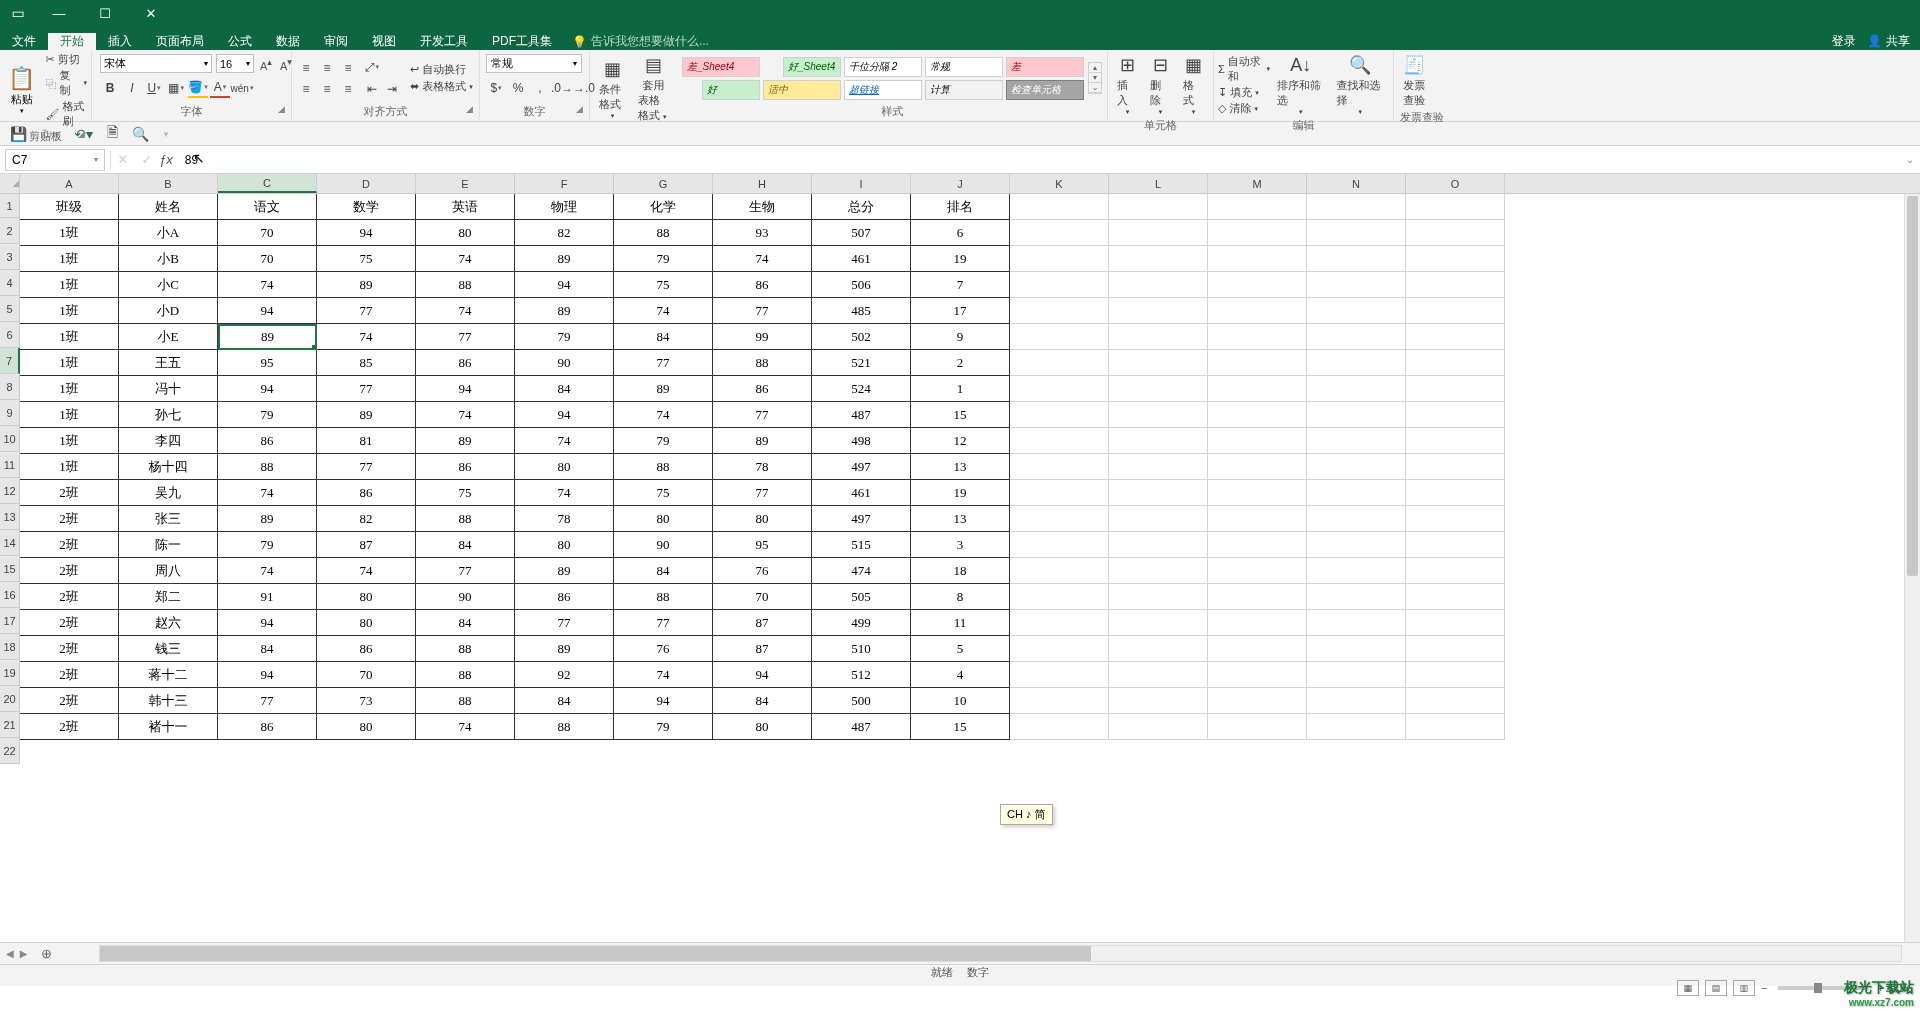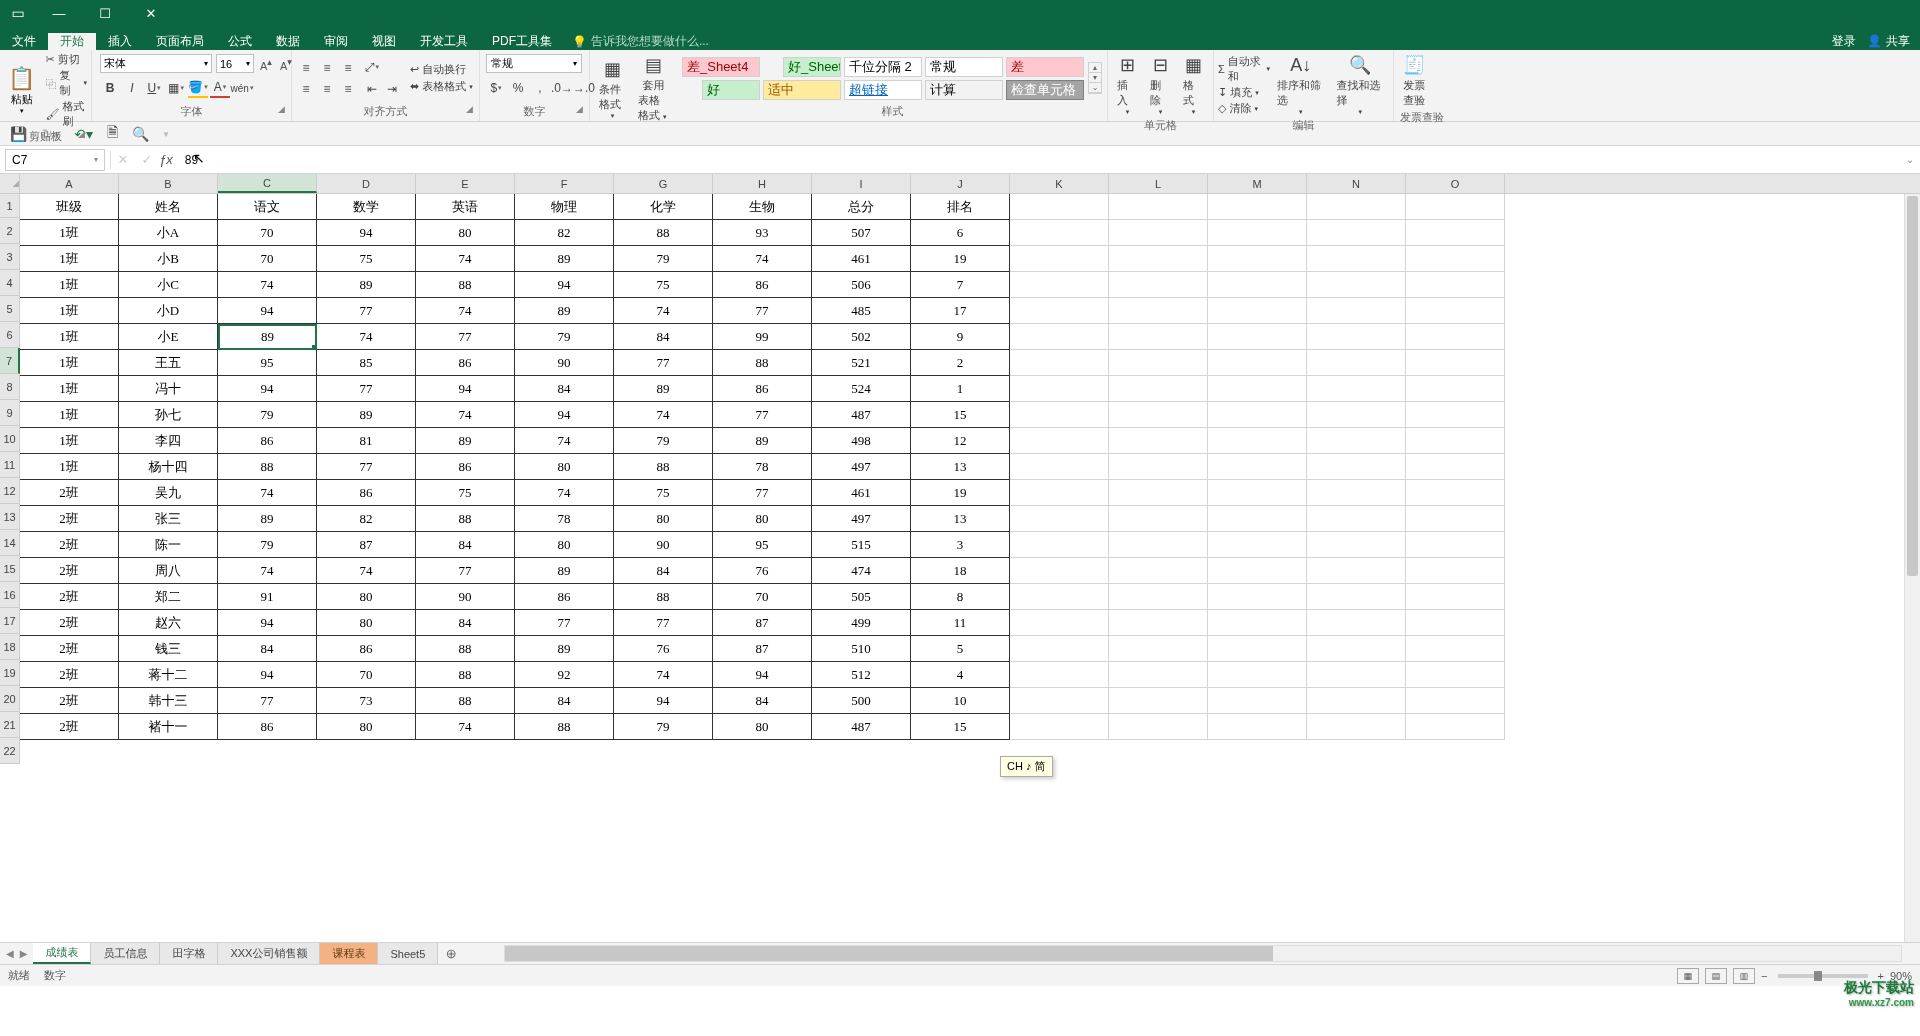--- a/index.html
+++ b/index.html
@@ -47,21 +47,21 @@
 .align-grid { display:grid; grid-template-columns: repeat(3,20px); grid-template-rows: repeat(2,20px); gap:1px; }
 .align-btn { width:20px; display:flex; align-items:center; justify-content:center; color:#555; font-size:12px; }
 
 .vtool { display:flex; flex-direction:column; gap:2px; font-size:11px; color:#444; padding-left:6px; }
 .vtool .r { display:flex; align-items:center; gap:3px; }
 
 .num-fmt { width:96px; height:19px; border:1px solid #c0c0c0; font-size:11px; padding:1px 4px; background:#fff; display:flex; justify-content:space-between; align-items:center; }
 .num-bot { display:flex; gap:2px; margin-top:3px; }
 
 .style-gallery { display:grid; grid-template-columns: repeat(5, 78px); grid-auto-rows: 20px; gap:3px; }
-.style-cell { border:1px solid #d0d0d0; font-size:13px; display:flex; align-items:center; padding:0 4px; overflow:hidden; white-space:nowrap; }
+.style-cell { border:1px solid #d0d0d0; font-size:10px; display:flex; align-items:center; padding:0 4px; overflow:hidden; white-space:nowrap;font-style:italic; }
 .sc-pink { background:#ffc7ce; color:#9c0006; }
 .sc-green { background:#c6efce; color:#006100;margin-left:20px; }
 .sc-plain { background:#fff; color:#000; }
 .sc-link { color:#0563c1; text-decoration:underline; background:#fff; }
 .sc-grey { background:#f2f2f2; }
 .sc-yel { background:#ffeb9c; color:#9c5700; }
 .sc-warn { background:#ffc7ce; color:#9c0006; }
 .sc-bold { background:#a5a5a5; color:#fff; border:1px solid #7f7f7f; }
 .style-more { width:14px; display:flex; flex-direction:column; border:1px solid #d0d0d0; margin-left:2px; }
 .style-more div { flex:1; display:flex; align-items:center; justify-content:center; font-size:8px; color:#666; border-bottom:1px solid #d0d0d0; }
@@ -119,29 +119,29 @@
 .sheet-nav { display:flex; align-items:center; padding:0 6px; color:#888; gap:6px; font-size:10px; }
 .sheet-tabs { display:flex; align-items:stretch; }
 .sheet-tab { padding: 0 12px; border-right:1px solid #ccc; font-size:11px; display:flex; align-items:center; background:#e8e8e8; color:#444; }
 .sheet-tab.active { background:#fff; border-bottom:2px solid #227447; color:#227447; font-weight:500; }
 .sheet-tab.orange { background:#f4b183; color:#5c3a13; }
 .sheet-add { width:26px; display:flex; align-items:center; justify-content:center; color:#666; font-size:13px; }
 .hscroll { flex:1; margin:2px 18px 2px 40px; background:#f0f0f0; position:relative; border:1px solid #ddd; }
 .hthumb { position:absolute; left:0; top:0; bottom:0; width:55%; background:#c7c7c7; }
 
 
-.status-bar { height:22px; background:#f3f3f3; border-top:1px solid #d4d4d4; display:flex; align-items:center; font-size:11px; color:#555; padding: 0 8px; }
+.status-bar { height:22px; background:#f3f3f3; border-top:1px solid #d4d4d4; display:flex; align-items:center; font-size:11px; color:#555; padding: 0 8px; flex-direction: column; }
 .status-left { display:flex; gap:14px; }
 .status-right { margin-left:auto; display:flex; align-items:center; gap:6px; }
 .view-btn { width:22px; height:16px; border:1px solid #aaa; display:flex; align-items:center; justify-content:center; font-size:9px; }
 .zoom-slider { width:90px; height:4px; background:#ccc; position:relative; margin:0 4px; }
 .zoom-knob { position:absolute; left:40%; top:-3px; width:8px; height:10px; background:#888; }
 
 
-.ime-tip { position:absolute; background:#ffffe1; border:1px solid #aaa; font-size:11px; padding:2px 6px; box-shadow:2px 2px 4px rgba(0,0,0,0.2); }
+.ime-tip { position:absolute; background:#ffffe1; border:1px solid #aaa; font-size:11px; padding:2px 6px; box-shadow:2px 2px 4px rgba(0,0,0,0.2);margin-top:48px; }
 
 
 .watermark { position:absolute; right:6px; bottom:28px; font-size:14px; color:#1a7a3a; font-weight:bold; text-shadow:1px 1px 2px rgba(0,0,0,0.3); font-family: "Microsoft YaHei"; }
 .watermark .sub { font-size:10px; color:#2a9a4a; display:block; text-align:right; }
 
 .cursor-ptr { position:absolute; left:193px; top:150px; font-size:14px; color:#000; pointer-events:none; }
 </style>
 </head>
 <body>
 
@@ -825,28 +825,20 @@
   <div class="vscroll">
       <div class="vthumb"></div>
     </div>
 </div>
 
 <div class="sheet-bar">
   <div class="sheet-nav">
       <span>◀</span>
       <span>▶</span>
     </div>
-  <div class="sheet-tabs" id="sheet-tabs">
-      <div class="sheet-tab active">成绩表</div>
-      <div class="sheet-tab">员工信息</div>
-      <div class="sheet-tab">田字格</div>
-      <div class="sheet-tab">XXX公司销售额</div>
-      <div class="sheet-tab orange">课程表</div>
-      <div class="sheet-tab">Sheet5</div>
-    </div>
   <div class="sheet-add">⊕</div>
   <div class="hscroll">
       <div class="hthumb"></div>
     </div>
 </div>
 
 <div class="status-bar">
   <div class="status-left">
     <span>就绪</span>
     <span>数字</span>

